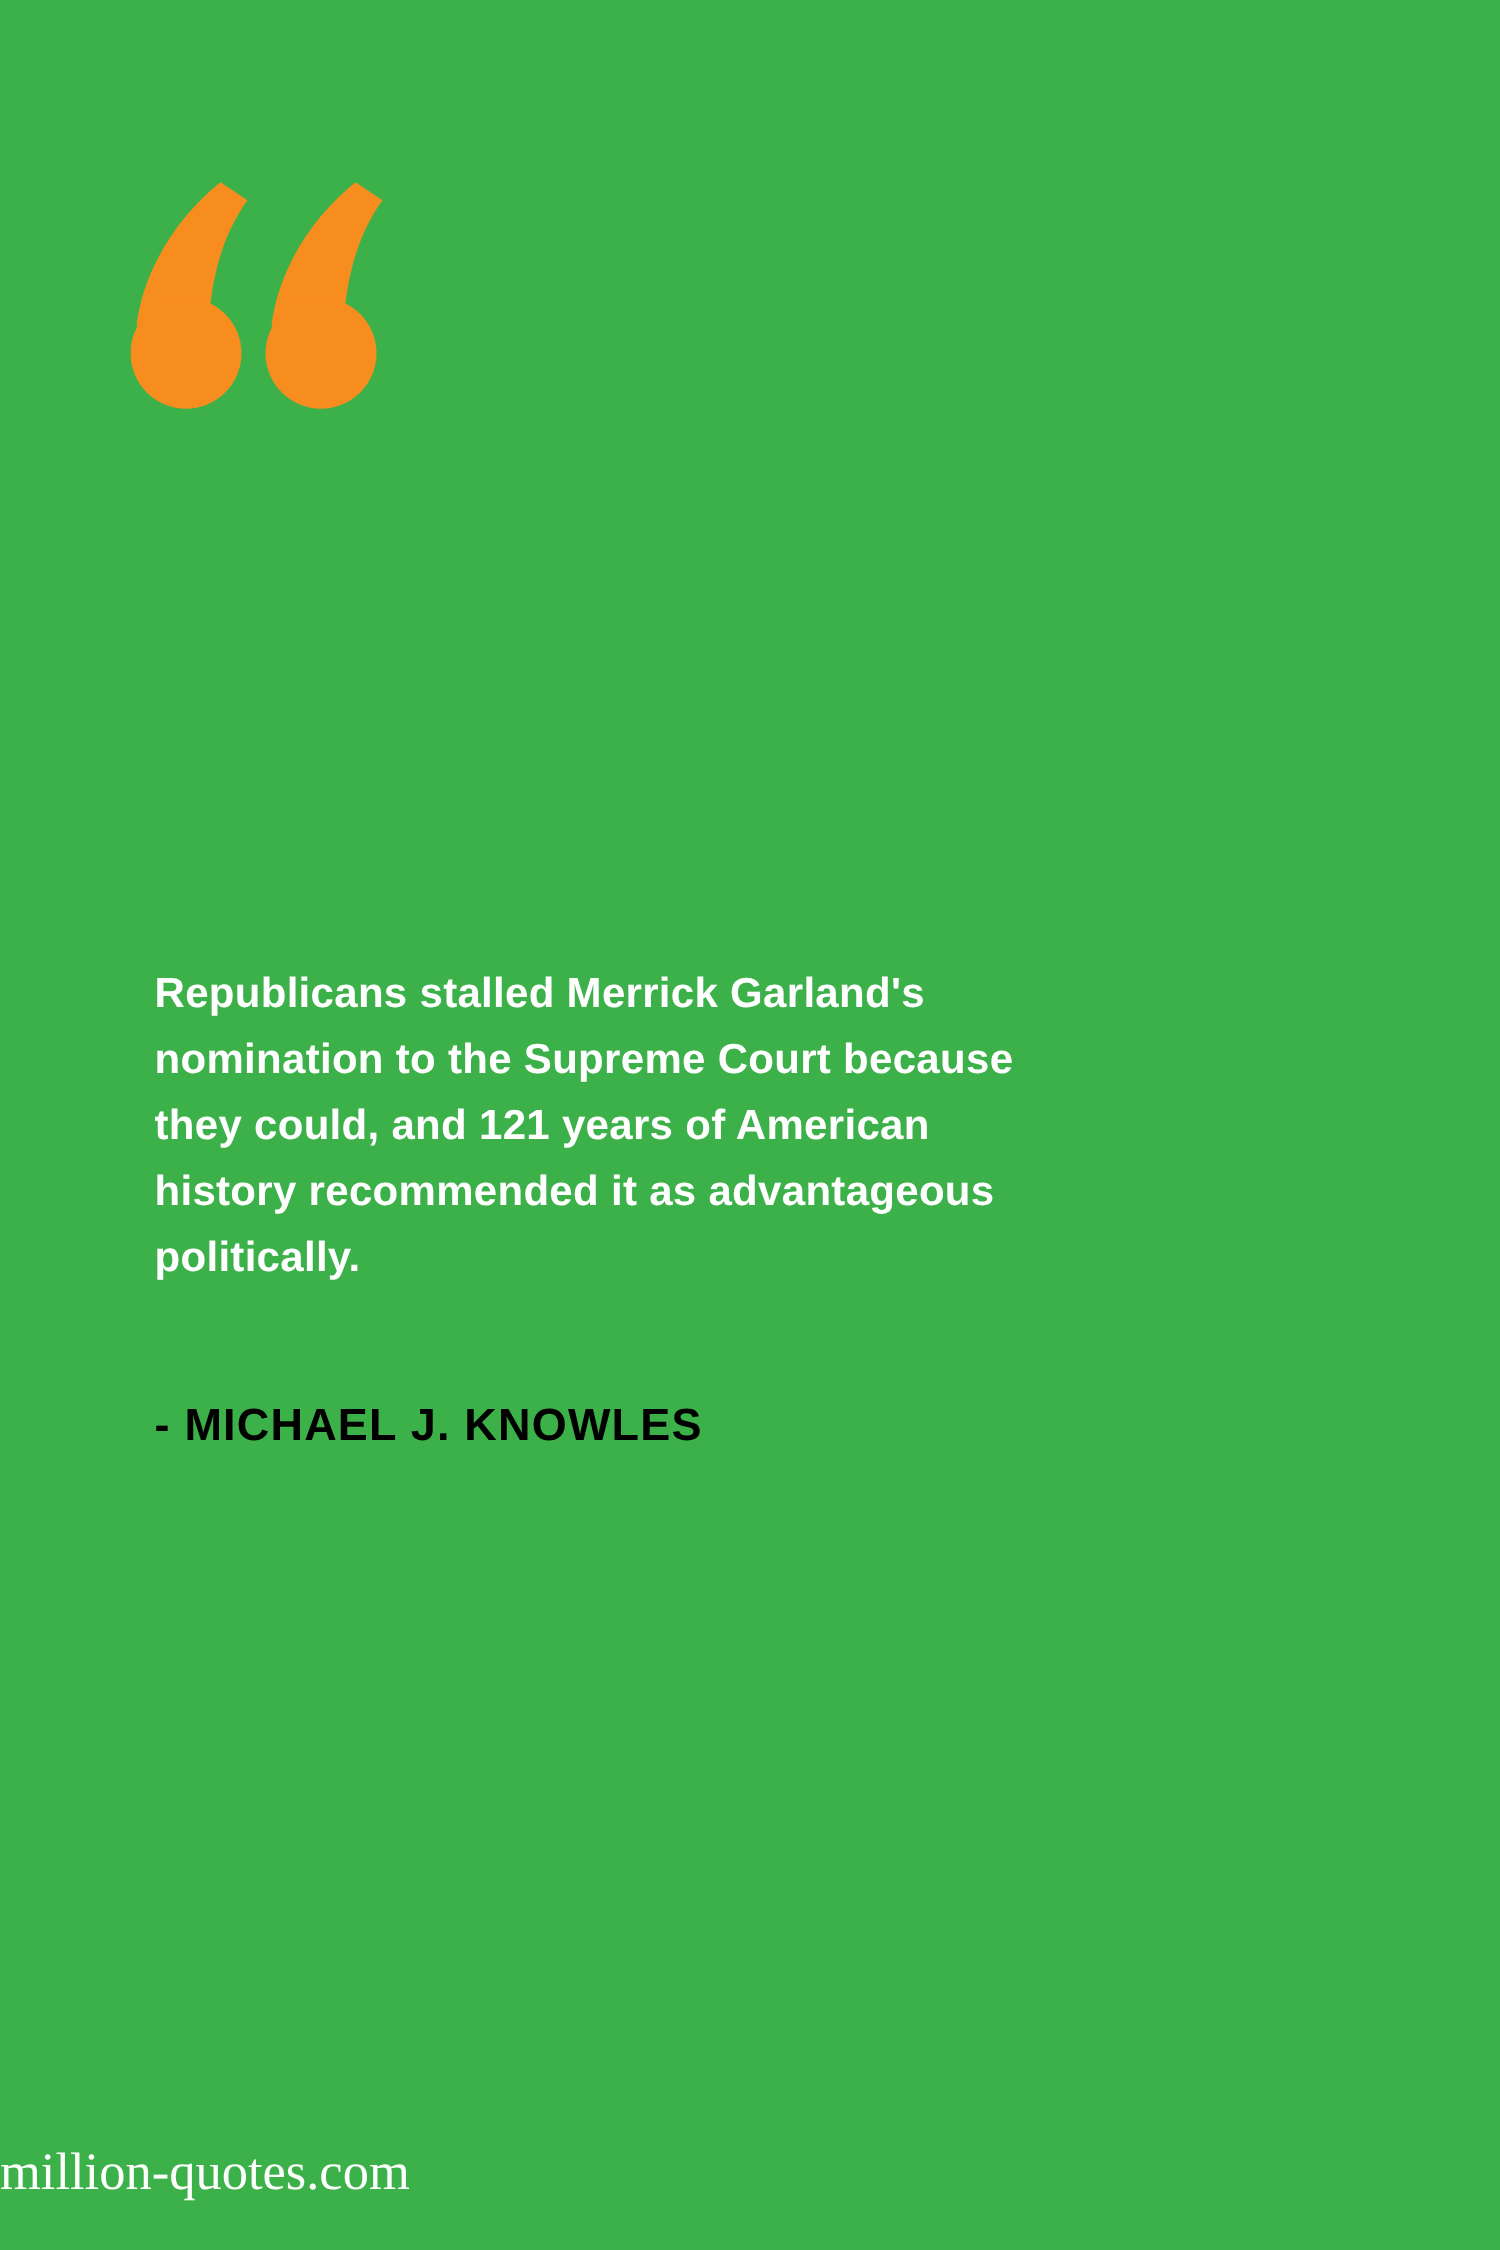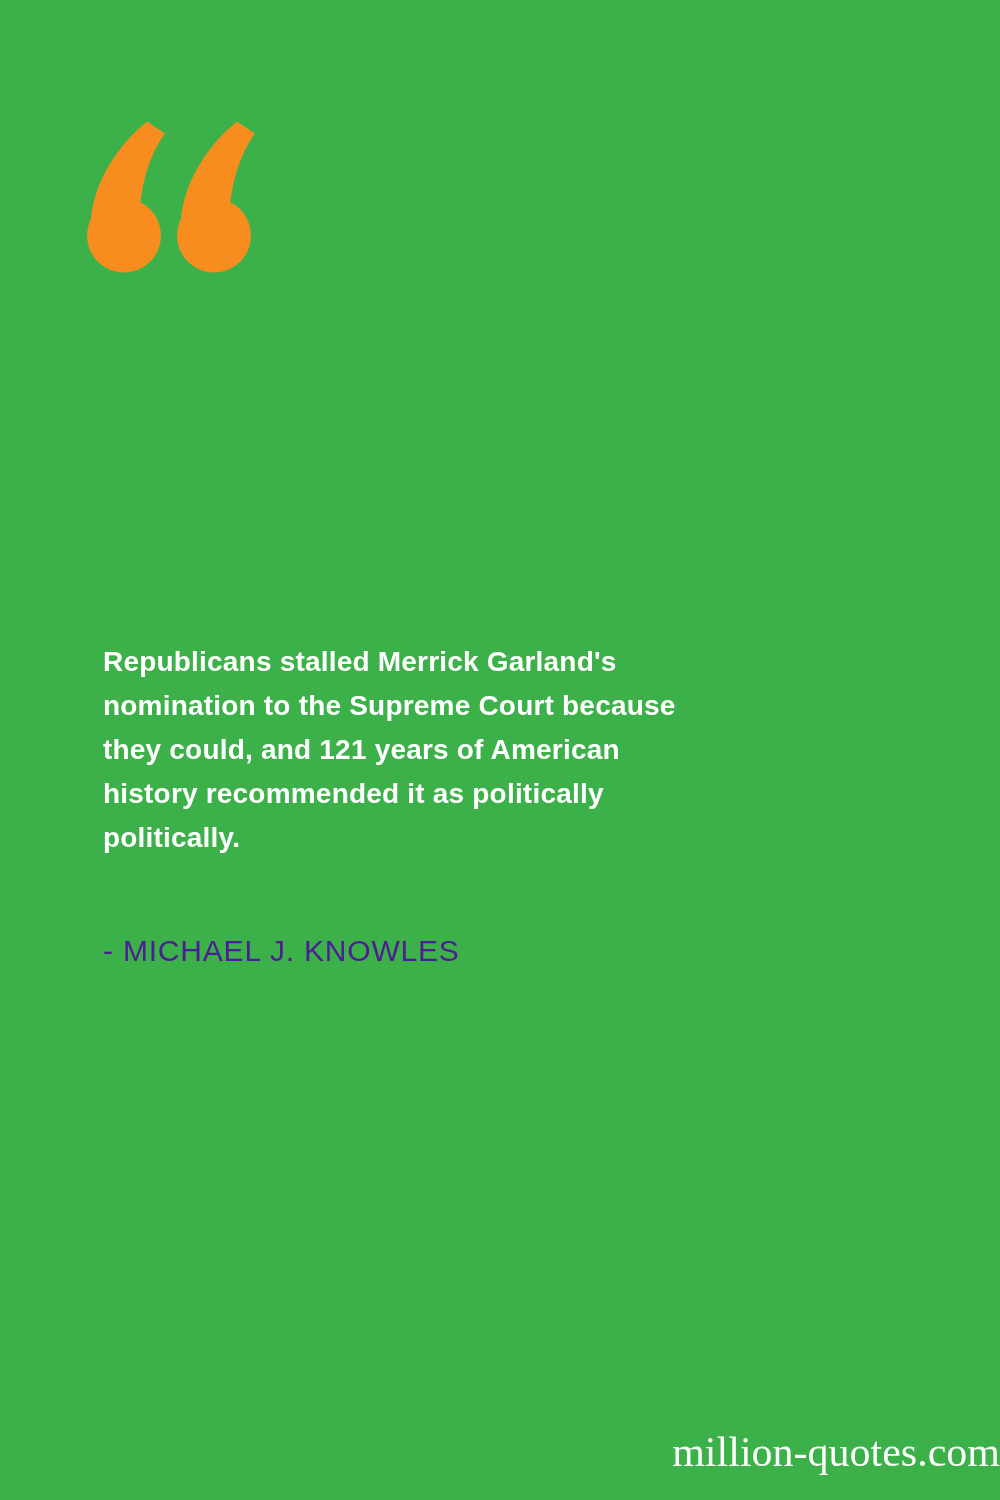--- a/index.html
+++ b/index.html
@@ -30,34 +30,34 @@
     font-size: 28px;
     font-weight: 700;
     line-height: 44px;
     letter-spacing: 0.2px;
     margin-top: 32px;
   }
   .attribution {
     position: absolute;
     left: 103px;
     top: 934px;
-    color: #4c1d95;
+    color: #000000;
     font-size: 30px;
-    font-weight: 400;
+    font-weight: 700;
     letter-spacing: 0.8px;
   }
   .footer {
     position: absolute;
     left: 0;
     top: 1428px;
     width: 1000px;
-    text-align: right;
+    text-align: left;
     color: #FCFEFC;
     font-family: "Liberation Serif", serif;
-    font-size: 42px;
+    font-size: 35px;
     font-weight: 400;
   }
 </style>
 </head>
 <body>
 
 <div class="canvas">
 
   <svg class="quote-icon" viewBox="0 0 170 152" xmlns="http://www.w3.org/2000/svg">
     <g fill="#F78D1E">
@@ -69,21 +69,21 @@
         <path d="M 60 0 C 30 24, 8 60, 4 96 L 52 100 C 53 64, 62 34, 78 12 Z"></path>
         <circle cx="37" cy="114" r="37"></circle>
       </g>
     </g>
   </svg>
 
   <div class="quote-text">
     <div>Republicans stalled Merrick Garland's</div>
     <div>nomination to the Supreme Court because</div>
     <div>they could, and 121 years of American</div>
-    <div>history recommended it as politically</div>
+    <div>history recommended it as advantageous</div>
     <div>politically.</div>
   </div>
 
   <div class="attribution">- MICHAEL J. KNOWLES</div>
 
   <div class="footer">million-quotes.com</div>
 
 </div>
 
 </body></html>

